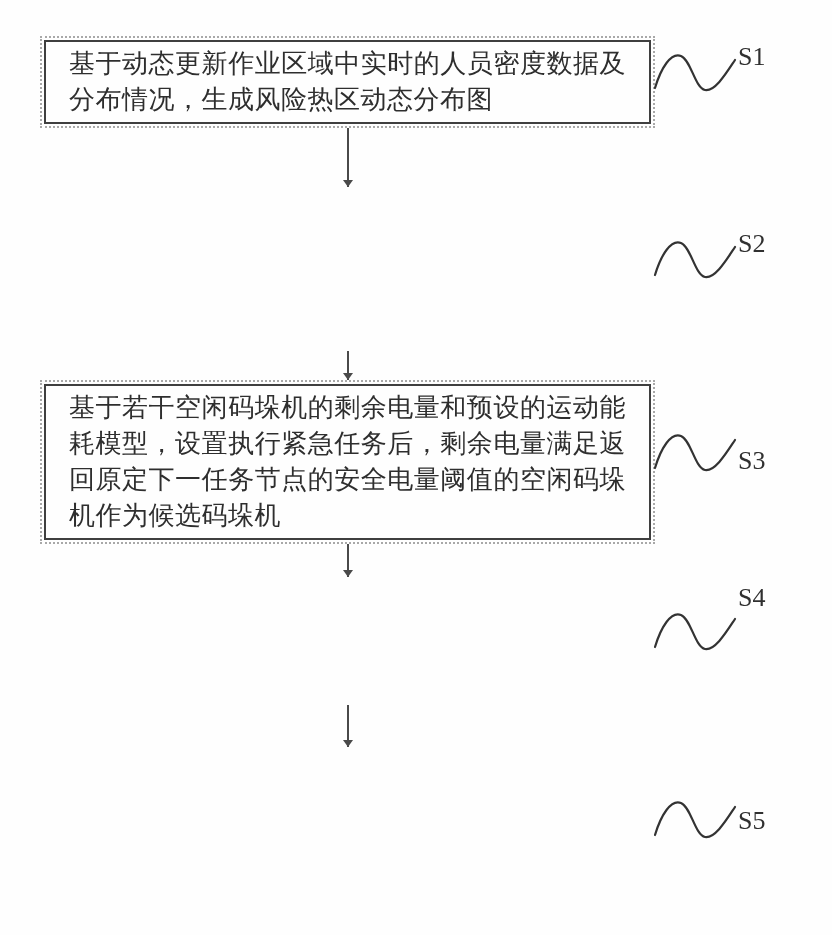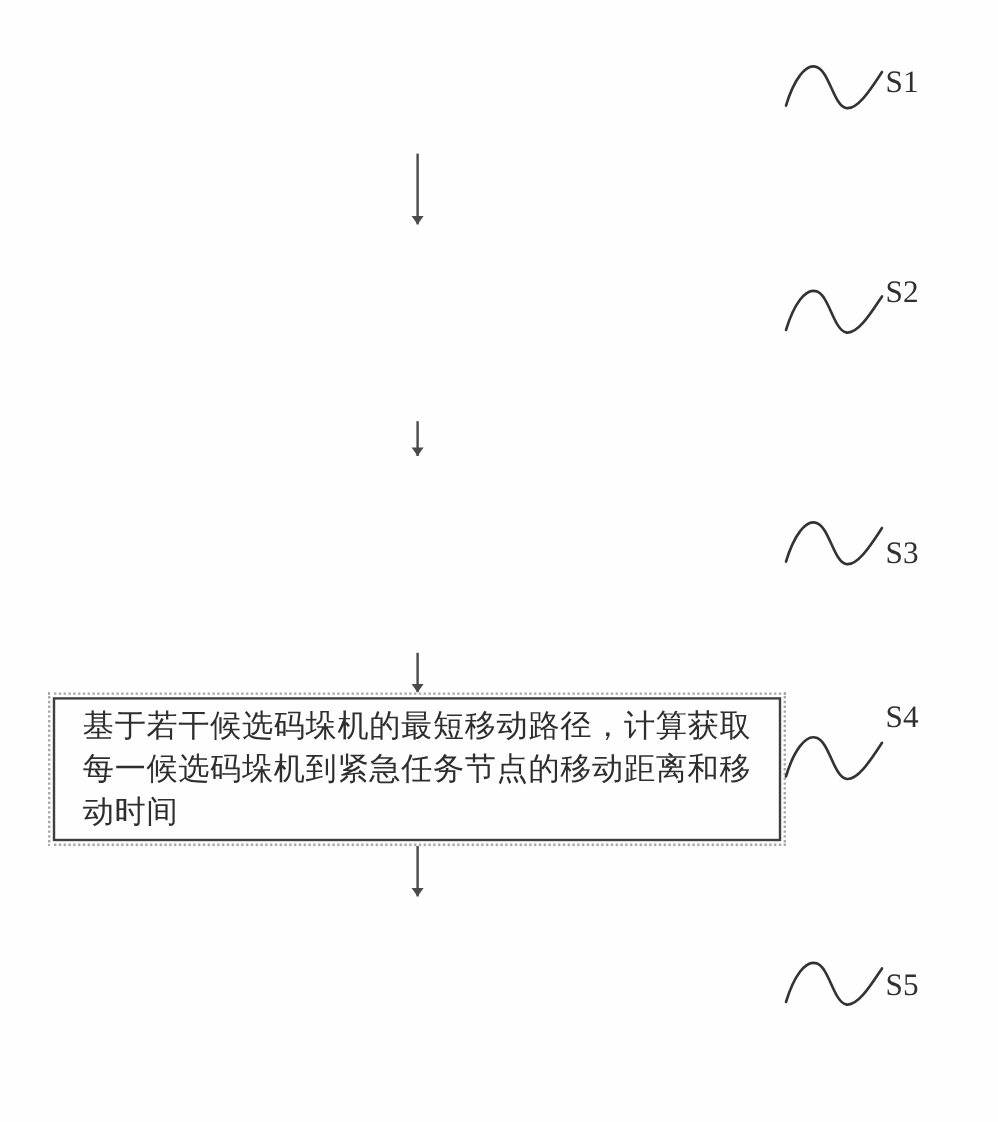--- a/index.html
+++ b/index.html
@@ -76,49 +76,54 @@
     font-size: 26px;
     color: #303030;
     font-family: "Liberation Serif", "DejaVu Serif", serif;
   }
 </style>
 </head>
 <body>
 
 <div id="figure">
 
+  <div class="box-outer" style="top:36px;">
+    <div class="box-inner">
+      <p class="box-text">基于动态更新作业区域中实时的人员密度数据及分布情况，生成风险热区动态分布图</p>
+    </div>
+  </div>
   <svg class="squiggle" style="top:44px;" viewBox="0 0 84 60">
     <path d="M2,44 C8,24 18,8 28,12 C38,16 42,44 52,46 C62,48 74,28 82,16"></path>
   </svg>
-  <span class="step-label" style="top:54px;font-family:Liberation Serif, serif;">S1</span>
+  <span class="step-label" style="top:42px;font-family:Liberation Serif, serif;">S1</span>
 
   <div class="connector" style="top:128px; height:59px;"></div>
   <div class="arrowhead" style="top:180px;"></div>
 
   <svg class="squiggle" style="top:231px;" viewBox="0 0 84 60">
     <path d="M2,44 C8,24 18,8 28,12 C38,16 42,44 52,46 C62,48 74,28 82,16"></path>
   </svg>
   <span class="step-label" style="top:229px;">S2</span>
 
   <div class="connector" style="top:351px; height:29px;"></div>
   <div class="arrowhead" style="top:373px;"></div>
 
+  <div class="box-outer" style="top:380px;">
+    <div class="box-inner">
+      <p class="box-text">基于若干空闲码垛机的剩余电量和预设的运动能耗模型，设置执行紧急任务后，剩余电量满足返回原定下一任务节点的安全电量阈值的空闲码垛机作为候选码垛机</p>
+    </div>
+  </div>
   <svg class="squiggle" style="top:424px;" viewBox="0 0 84 60">
     <path d="M2,44 C8,24 18,8 28,12 C38,16 42,44 52,46 C62,48 74,28 82,16"></path>
   </svg>
   <span class="step-label" style="top:446px;">S3</span>
 
   <div class="connector" style="top:544px; height:33px;"></div>
   <div class="arrowhead" style="top:570px;"></div>
 
-  <div class="box-outer" style="top:577px;">
-    <div class="box-inner">
-      <p class="box-text">基于若干候选码垛机的最短移动路径，计算获取每一候选码垛机到紧急任务节点的移动距离和移动时间</p>
-    </div>
-  </div>
   <svg class="squiggle" style="top:603px;" viewBox="0 0 84 60">
     <path d="M2,44 C8,24 18,8 28,12 C38,16 42,44 52,46 C62,48 74,28 82,16"></path>
   </svg>
   <span class="step-label" style="top:583px;">S4</span>
 
   <div class="connector" style="top:705px; height:42px;"></div>
   <div class="arrowhead" style="top:740px;"></div>
 
   <svg class="squiggle" style="top:791px;" viewBox="0 0 84 60">
     <path d="M2,44 C8,24 18,8 28,12 C38,16 42,44 52,46 C62,48 74,28 82,16"></path>

